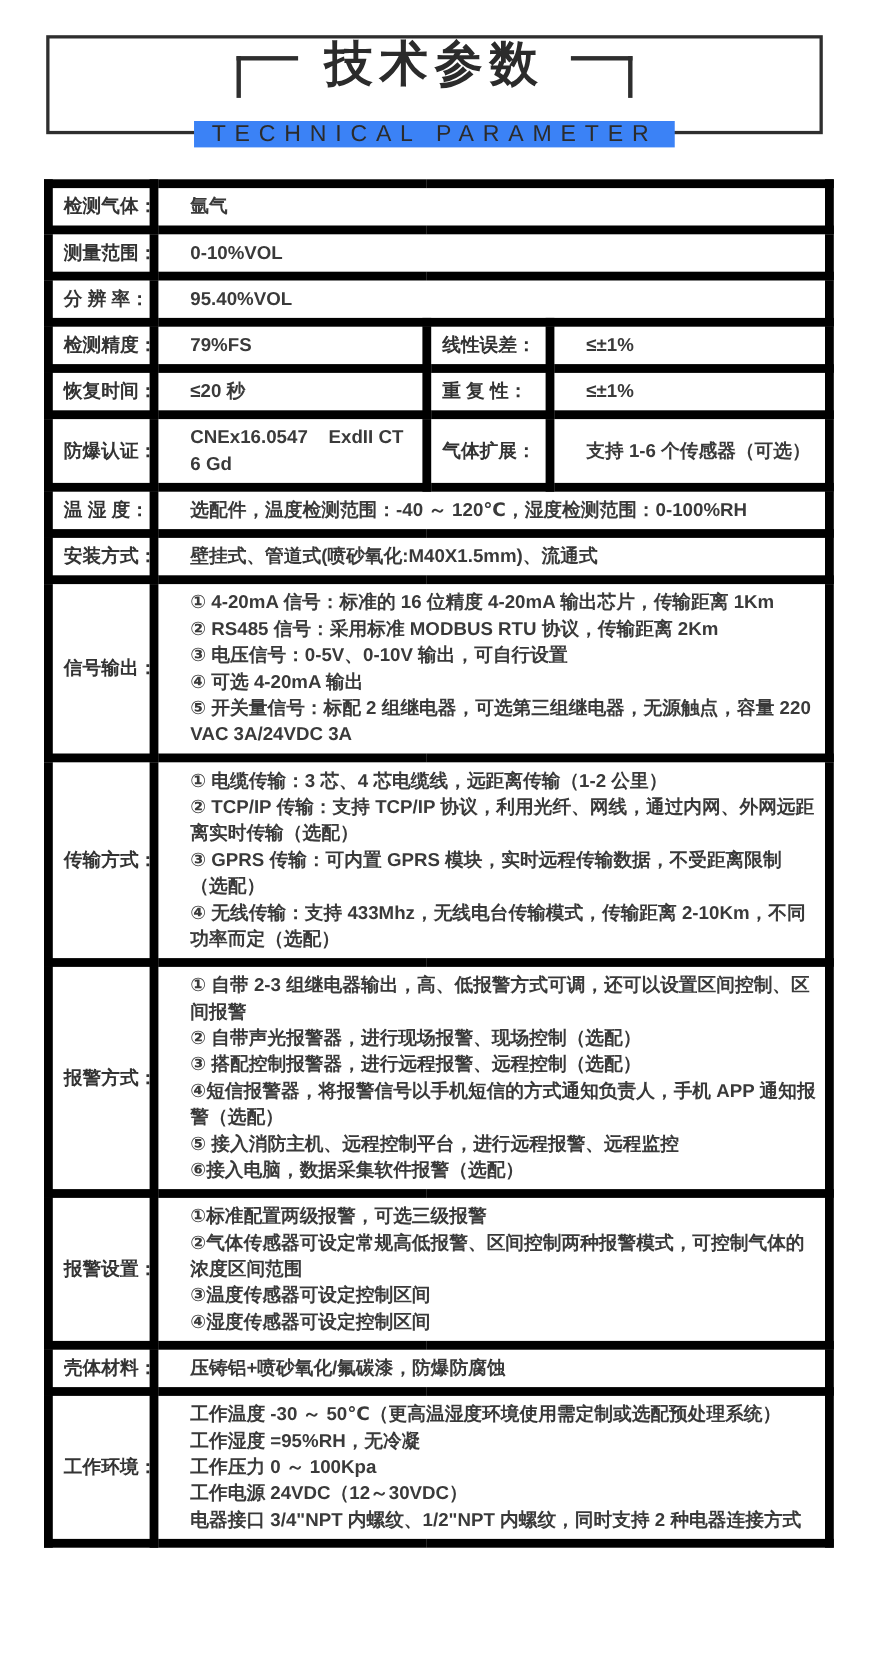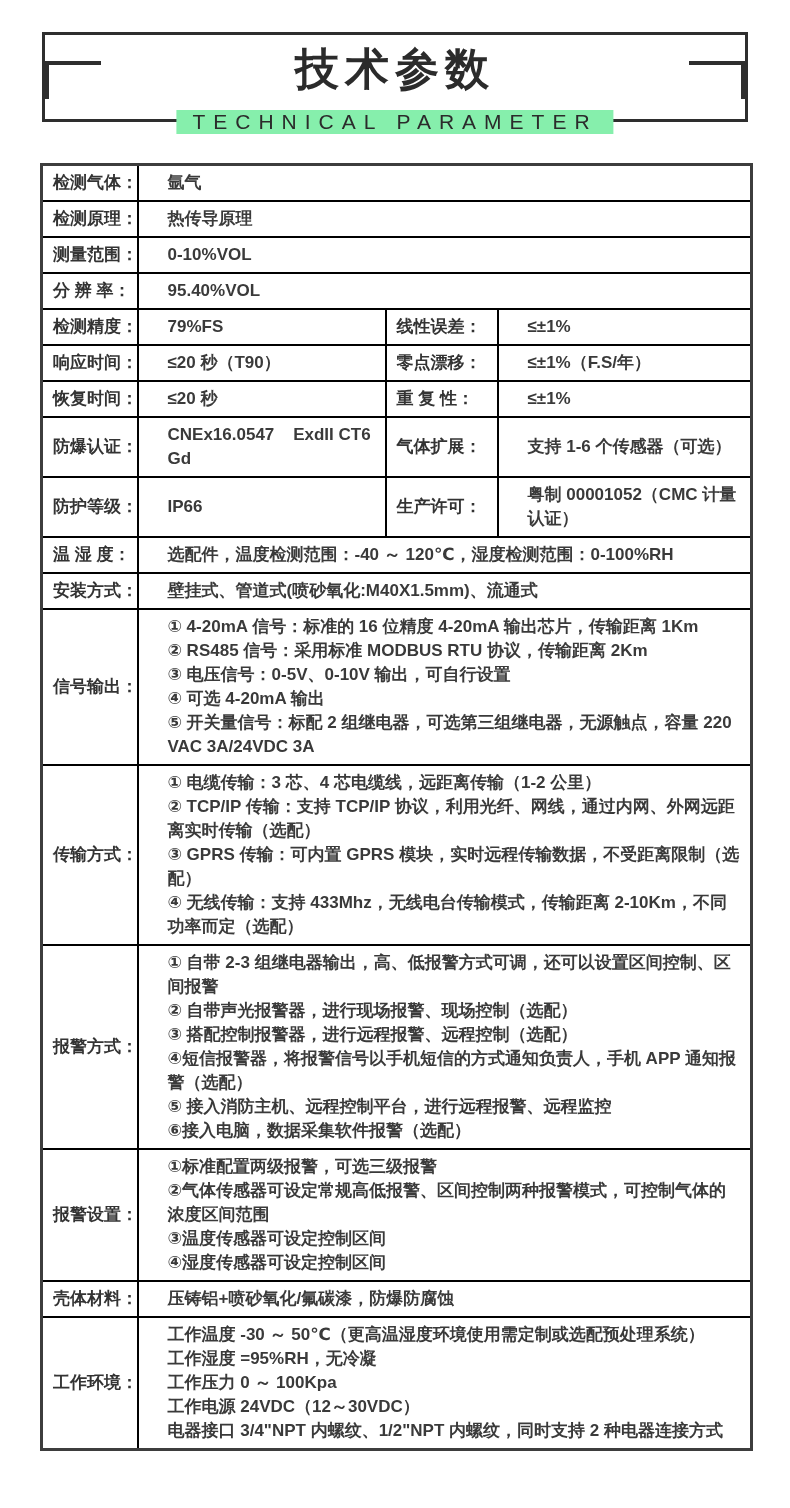--- a/index.html
+++ b/index.html
@@ -12,24 +12,23 @@
   
   .header-box{
     position:relative;
     margin:32px 42px 0 42px;
     height:84px;
     border:3px solid #2e2e2e;
     background:#ffffff;
   }
   .title-row{
     display:flex;
-    justify-content:space-between;
+    justify-content:center;
     align-items:flex-start;
     gap:24px;
-    padding-top:10px;
   }
   .bracket{
     width:52px;height:34px;
     margin-top:16px;
     flex:0 0 auto;
   }
   .bracket-left{border-top:4px solid #2e2e2e;border-left:4px solid #2e2e2e;}
   .bracket-right{border-top:4px solid #2e2e2e;border-right:4px solid #2e2e2e;}
   .page-title{
     margin:0;
@@ -37,38 +36,38 @@
     font-weight:bold;
     letter-spacing:6px;
     color:#2b2b2b;
     line-height:1.1;
     white-space:nowrap;
   }
   .page-subtitle{
     position:absolute;
     left:50%;bottom:-3px;
     transform:translate(-50%,50%);
-    background:#86efac;
+    background:#3b82f6;
     padding:0 16px;
     font-size:21px;
     font-weight:500;
     letter-spacing:8px;
     color:#2b2b2b;
     white-space:nowrap;
   }
   
   .spec-table{
     margin:41px 40px 0 40px;
     width:710px;
     border-collapse:collapse;
     table-layout:fixed;
     border:3px solid #3d3d3d;
   }
   .spec-table td{
-    border:2px solid #000000;
+    border:8px solid #000000;
     font-size:17px;
     line-height:24px;
     vertical-align:middle;
     padding:5px 8px;
     height:34px;
     box-sizing:border-box;
     word-break:break-all;
     margin-top:16px;
   }
   td.label-cell{
@@ -102,60 +101,44 @@
     <col style="width:248px">
     <col style="width:112px">
     <col style="width:254px">
   </colgroup>
   <tbody>
       <tr>
         <td class="label-cell">检测气体：</td>
         <td class="value-cell" colspan="3">氩气</td>
       </tr>
       <tr>
-        <td class="label-cell">检测原理：</td>
-        <td class="value-cell" colspan="3">热传导原理</td>
-      </tr>
-      <tr>
         <td class="label-cell">测量范围：</td>
         <td class="value-cell" colspan="3">0-10%VOL</td>
       </tr>
       <tr>
         <td class="label-cell">分 辨 率：</td>
         <td class="value-cell" colspan="3">95.40%VOL</td>
       </tr>
       <tr>
         <td class="label-cell">检测精度：</td>
         <td class="value-cell">79%FS</td>
         <td class="label-cell">线性误差：</td>
         <td class="value-cell">≤±1%</td>
       </tr>
       <tr>
-        <td class="label-cell">响应时间：</td>
-        <td class="value-cell">≤20 秒（T90）</td>
-        <td class="label-cell">零点漂移：</td>
-        <td class="value-cell">≤±1%（F.S/年）</td>
-      </tr>
-      <tr>
         <td class="label-cell">恢复时间：</td>
         <td class="value-cell">≤20 秒</td>
         <td class="label-cell">重 复 性：</td>
         <td class="value-cell">≤±1%</td>
       </tr>
       <tr>
         <td class="label-cell">防爆认证：</td>
         <td class="value-cell">CNEx16.0547    ExdII CT6 Gd</td>
         <td class="label-cell">气体扩展：</td>
         <td class="value-cell">支持 1-6 个传感器（可选）</td>
-      </tr>
-      <tr>
-        <td class="label-cell">防护等级：</td>
-        <td class="value-cell">IP66</td>
-        <td class="label-cell">生产许可：</td>
-        <td class="value-cell">粤制 00001052（CMC 计量认证）</td>
       </tr>
       <tr>
         <td class="label-cell">温 湿 度：</td>
         <td class="value-cell" colspan="3">选配件，温度检测范围：-40 ～ 120℃，湿度检测范围：0-100%RH</td>
       </tr>
       <tr>
         <td class="label-cell">安装方式：</td>
         <td class="value-cell" colspan="3">壁挂式、管道式(喷砂氧化:M40X1.5mm)、流通式</td>
       </tr>
       <tr>

